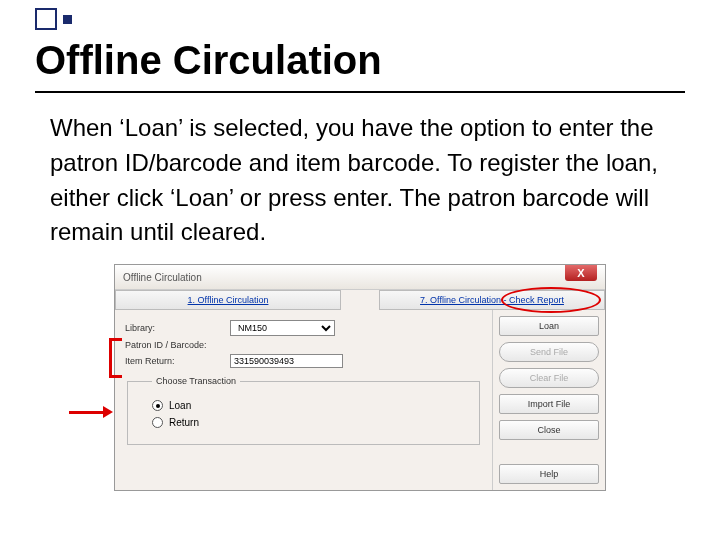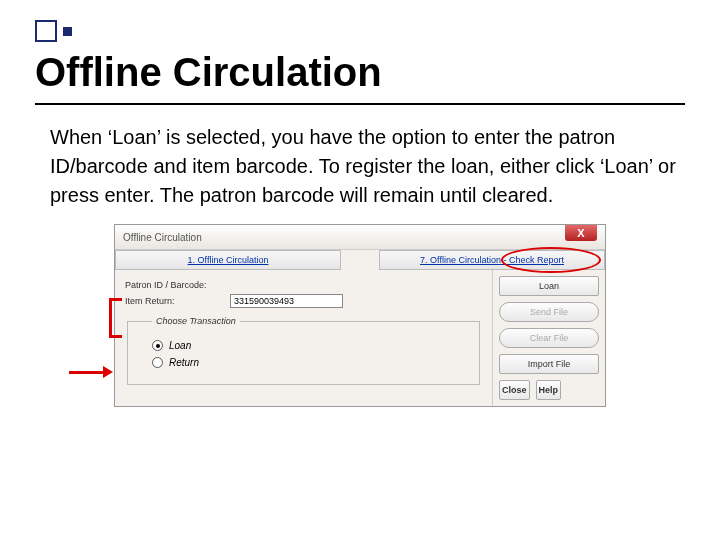--- a/index.html
+++ b/index.html
@@ -4,21 +4,21 @@
 <style>
   body {
     margin: 0;
     padding: 0;
     font-family: Arial, sans-serif;
     background: #fff;
     width: 720px;
     height: 540px;
   }
   .slide {
-    padding: 20px 35px;
+    padding: 8px 35px;
   }
   .bullet-decor {
     display: flex;
     align-items: center;
     gap: 6px;
     margin-bottom: 8px;
   }
   .sq-big {
     width: 18px;
     height: 18px;
@@ -35,21 +35,21 @@
     padding-bottom: 8px;
     margin-bottom: 18px;
   }
   h1 {
     margin: 0;
     font-size: 40px;
     font-weight: bold;
     color: #000;
   }
   .body-text {
-    font-size: 20px;
+    font-size: 24px;
     line-height: 1.45;
     color: #000;
     margin-left: 15px;
     margin-bottom: 14px;
   }
   .app-window {
     width: 490px;
     margin: 0 auto;
     background: #f4f0ec;
     border: 1px solid #999;
@@ -131,21 +131,20 @@
     padding: 1px 3px;
     border: 1px solid #888;
     width: 105px;
     background: #fff;
   }
   fieldset {
     border: 1px solid #bbb;
     margin-top: 8px;
     padding: 8px 10px 10px 24px;
     font-size: 9px;
-    font-style: italic;
   }
   legend { color: #333; padding: 0 4px; }
   .radio-row {
     display: flex;
     align-items: center;
     gap: 6px;
     margin: 6px 0;
     font-size: 10px;
   }
   .radio {
@@ -231,20 +230,26 @@
 
     <div class="content-row">
 
       <div class="left-pane">
         <div class="red-bracket"></div>
         <div class="red-arrow">
           <div class="arrow-line"></div>
             <div class="arrow-head"></div>
         </div>
 
+        <div class="field-row">
+          <span class="lbl">Library:</span>
+          <select class="inp">
+            <option>NM150</option>
+          </select>
+        </div>
 
         <div class="field-row">
           <span class="lbl">Patron  ID / Barcode:</span>
         </div>
 
         <div class="field-row">
           <span class="lbl">Item Return:</span>
           <input class="inp" value="331590039493" style="">
         </div>
 
@@ -262,21 +267,21 @@
       </div>
 
       <div class="right-pane">
         <div class="red-circle"></div>
         <div style="display:flex;flex-direction:column;gap:6px;">
           <div class="btn">Loan</div>
           <div class="btn disabled">Send File</div>
           <div class="btn disabled">Clear File</div>
           <div class="btn">Import File</div>
         </div>
-        <div style="display:flex;gap:6px;font-weight:bold;">
+        <div style="display:flex;flex-direction:column;gap:24px;">
           <div class="btn">Close</div>
           <div class="btn">Help</div>
         </div>
       </div>
 
     </div>
   </div>
 </div>
 
 </body></html>

